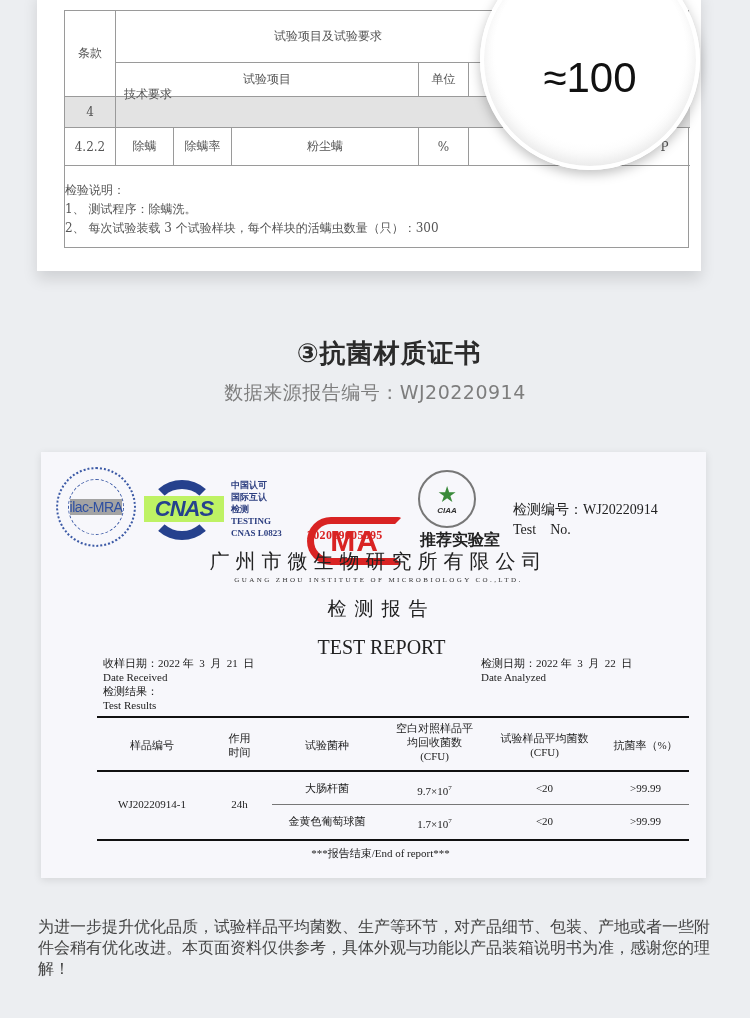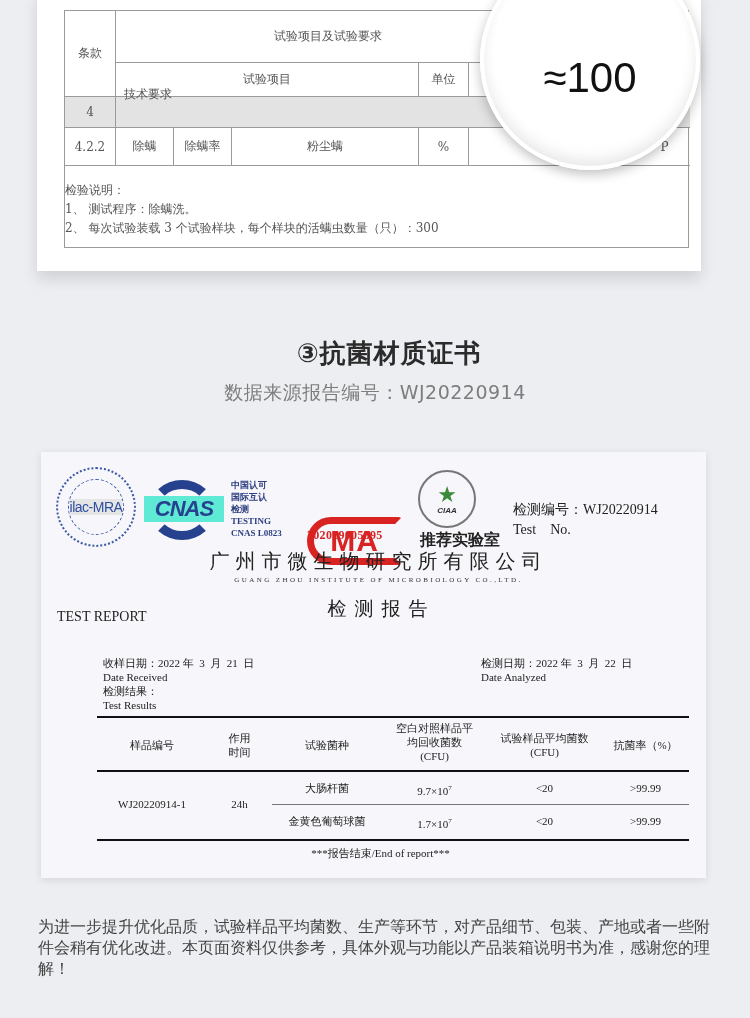--- a/index.html
+++ b/index.html
@@ -62,33 +62,33 @@
   .logo-ilac {
     position: absolute; left: 15px; top: 15px; width: 80px; height: 80px; border-radius: 50%;
     border: 2px dotted #3c5aa6;
     display: flex; align-items: center; justify-content: center;
   }
   .logo-ilac::before {
     content: ""; position: absolute; inset: 10px; border-radius: 50%;
     border: 1px dashed #3c5aa6;
   }
   .logo-ilac span {
-    font-family: "Liberation Sans", sans-serif; font-size: 14px; color: #2d4ea1; background: #e5e5e5; position: relative; z-index: 1; letter-spacing: -0.5px;
+    font-family: "Liberation Sans", sans-serif; font-size: 14px; color: #2d4ea1; background: #a3a3a3; position: relative; z-index: 1; letter-spacing: -0.5px;
   }
   .logo-cnas {
     position: absolute; left: 103px; top: 28px; width: 78px; height: 60px;
   }
   .logo-cnas .ring {
     position: absolute; left: 5px; top: 0; width: 66px; height: 60px; border-radius: 50%;
     border: 9px solid #26418d; border-left-color: transparent; border-right-color: transparent;
   }
   .logo-cnas span {
     position: absolute; left: 0; top: 16px; width: 80px; text-align: center;
     font-family: "Liberation Sans", sans-serif; font-weight: bold; font-style: italic;
-    font-size: 22px; color: #26418d; letter-spacing: -1px; background: #5eead4;
+    font-size: 22px; color: #26418d; letter-spacing: -1px; background: #bef264;
   }
   .cnas-text {
     position: absolute; left: 190px; top: 27px; font-size: 9px; font-weight: bold; line-height: 12px; color: #2d3f80;
   }
   .cnas-text div { white-space: nowrap; }
   .logo-cma {
     position: absolute; left: 266px; top: 24px; width: 95px; height: 48px;
     border: 7px solid #d92323; border-radius: 24px 4px 4px 24px;
     border-right-color: transparent;
     display: flex; align-items: flex-end; justify-content: center; margin-top: 41px;
@@ -103,21 +103,21 @@
     position: absolute; left: 377px; top: 18px; width: 58px; height: 58px; border-radius: 50%;
     border: 2px solid #777; display: flex; flex-direction: column; align-items: center; justify-content: center;
   }
   .logo-ciaa .star { font-size: 22px; color: #3a8a3a; line-height: 22px; }
   .logo-ciaa .lbl { font-family: "Liberation Sans", sans-serif; font-style: italic; font-weight: bold; font-size: 8px; color: #333; }
   .ciaa-caption { position: absolute; left: 379px; top: 78px; font-size: 16px; font-weight: bold; color: #222; }
   .test-no { position: absolute; left: 472px; top: 48px; font-size: 14px; line-height: 20px; color: #222; }
   .inst-cn { position: absolute; left: 0; top: 96px; width: 665px; text-align: center; font-size: 20px; letter-spacing: 6px; color: #222; padding-left: 10px; }
   .inst-en { position: absolute; left: 0; top: 124px; width: 665px; text-align: center; font-size: 7px; letter-spacing: 2.4px; color: #333; padding-left: 10px; }
   .rep-cn { position: absolute; left: 0; top: 144px; width: 665px; text-align: center; font-size: 19px; letter-spacing: 8px; color: #222; padding-left: 16px; }
-  .rep-en { position: absolute; left: 0; top: 157px; width: 665px; font-size: 14px; color: #222; padding-left: 16px; }
+  .rep-en { position: absolute; left: 0; top: 184px; width: 665px; text-align: center; font-size: 20px; color: #222; padding-left: 16px; }
   .meta-left { position: absolute; left: 62px; top: 204px; font-size: 11px; line-height: 14px; color: #222; }
   .meta-right { position: absolute; left: 440px; top: 204px; font-size: 11px; line-height: 14px; color: #222; }
 
   .rule { position: absolute; left: 56px; width: 592px; background: #111; }
   .res-head { position: absolute; left: 56px; top: 268px; width: 592px; height: 52px; font-size: 11px; color: #222; }
   .res-head div, .res-row div { position: absolute; text-align: center; line-height: 14px; }
   .res-row { position: absolute; left: 56px; width: 592px; font-size: 11px; color: #222; }
   .end-line { position: absolute; left: 0; top: 394px; width: 665px; text-align: center; font-size: 11px; color: #222; padding-left: 14px; }
 
   

